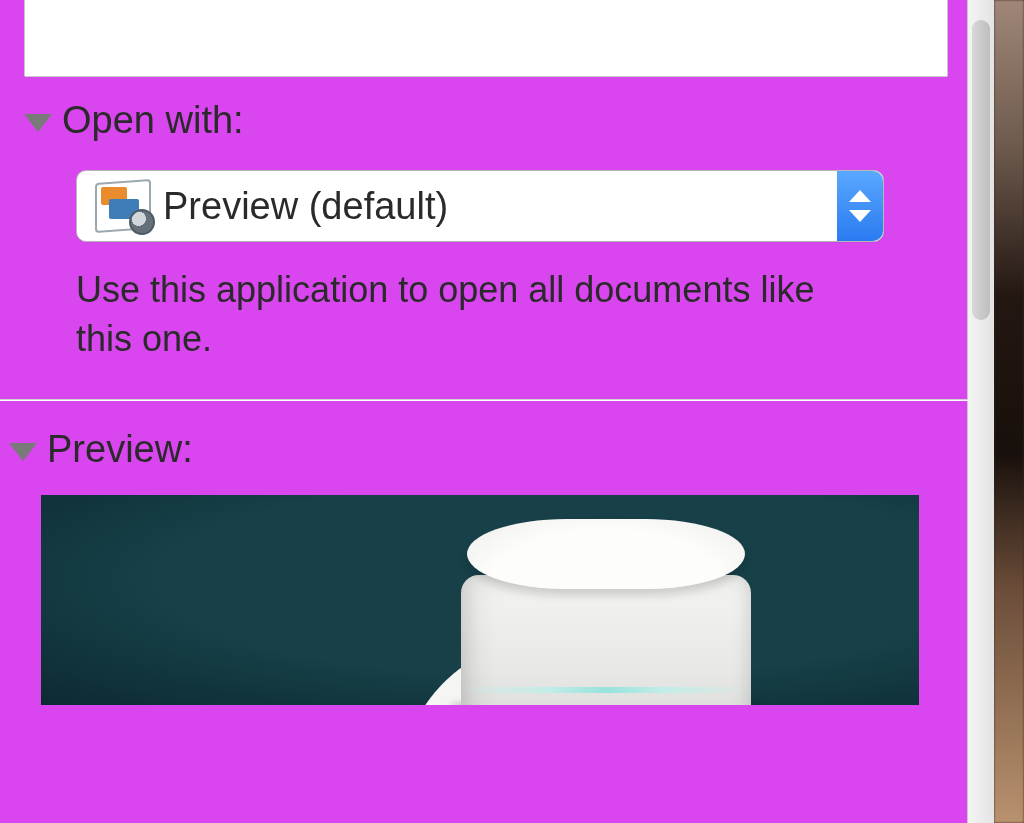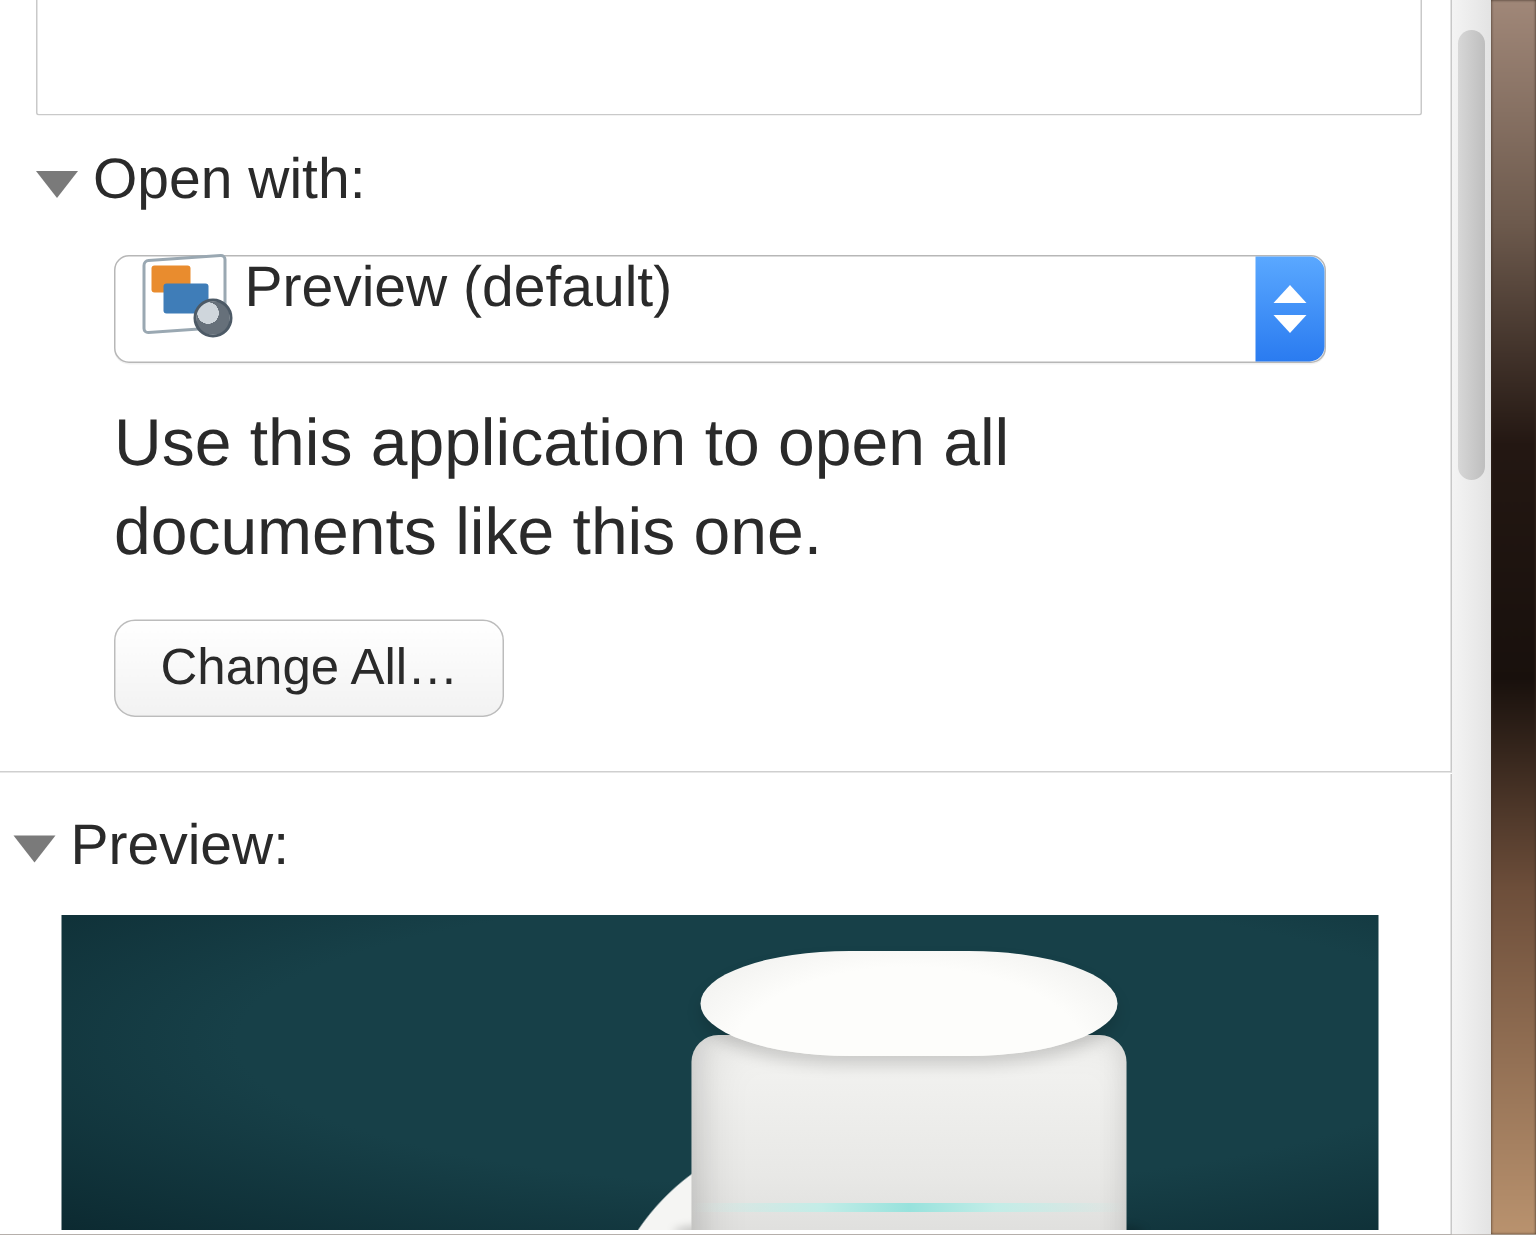--- a/index.html
+++ b/index.html
@@ -8,21 +8,21 @@
     background:#3a2c21;
     position:relative;
   }
   .desktop-strip-right{
     position:absolute;right:0;top:0;width:30px;height:100%;
     background:linear-gradient(180deg,#a08778 0%,#6d5a4d 18%,#231712 36%,#18100c 55%,#6d4e3a 72%,#b9926e 100%);
     filter:blur(1px);
   }
   .window{
     position:absolute;left:0;top:0;width:994px;height:823px;
-    background:#ffffff;
+    background:#d946ef;
     border-right:none;
     box-sizing:border-box;
   }
   .scrollbar-track{
     position:absolute;top:0;right:0;width:26px;height:100%;
     background:linear-gradient(90deg,#f4f4f4,#e3e3e3);
     border-left:1px solid #c8c8c8;
   }
   .scrollbar-thumb{
     position:absolute;left:4px;top:20px;width:18px;height:300px;border-radius:10px;
@@ -55,21 +55,21 @@
     width:0;height:0;display:inline-block;
     border-left:14px solid transparent;
     border-right:14px solid transparent;
     border-top:18px solid #7a7a7a;
     margin-top:4px;
   }
 
   .popup{
     margin:28px 0 0 52px;
     width:806px;height:70px;
-    display:flex;
+    display:flex;align-items:center;
     background:#fff;
     border:1px solid #b7b7b7;
     border-radius:10px;
     position:relative;
     box-shadow:0 1px 0 rgba(0,0,0,.05);
   }
   .popup .app-icon{
     width:56px;height:50px;margin:0 12px 0 18px;
     position:relative;
   }
@@ -106,21 +106,21 @@
   .stepper .caret-up, .stepper .caret-down{
     width:0;height:0;
     border-left:11px solid transparent;
     border-right:11px solid transparent;
   }
   .stepper .caret-up{border-bottom:12px solid #fff;}
   .stepper .caret-down{border-top:12px solid #fff;}
 
   .helper{
     margin:24px 0 0 52px;
-    font-size:44px;
+    font-size:36px;
     line-height:1.35;
     color:#2a2a2a;
     max-width:740px;
   }
 
   .change-all{
     margin:28px 0 0 52px;
     display:inline-block;
     padding:12px 30px;
     font-size:34px;
@@ -201,23 +201,20 @@
         </div>
         <div class="label">Preview (default)</div>
         <div class="stepper">
           <span class="caret-up"></span>
           <span class="caret-down"></span>
         </div>
       </div>
 
       <div class="helper">Use this application to open all documents like this one.</div>
 
-      <div class="change-all">
-        <span>Change All…</span>
-      </div>
     </div>
 
     <div class="divider"></div>
 
     <div class="section preview-block" style="padding-top:10px;margin-left:17px;">
       <div class="section-header" style="margin-left:-32px;">
         <span class="disclosure"></span>
         <span>Preview:</span>
       </div>
 

